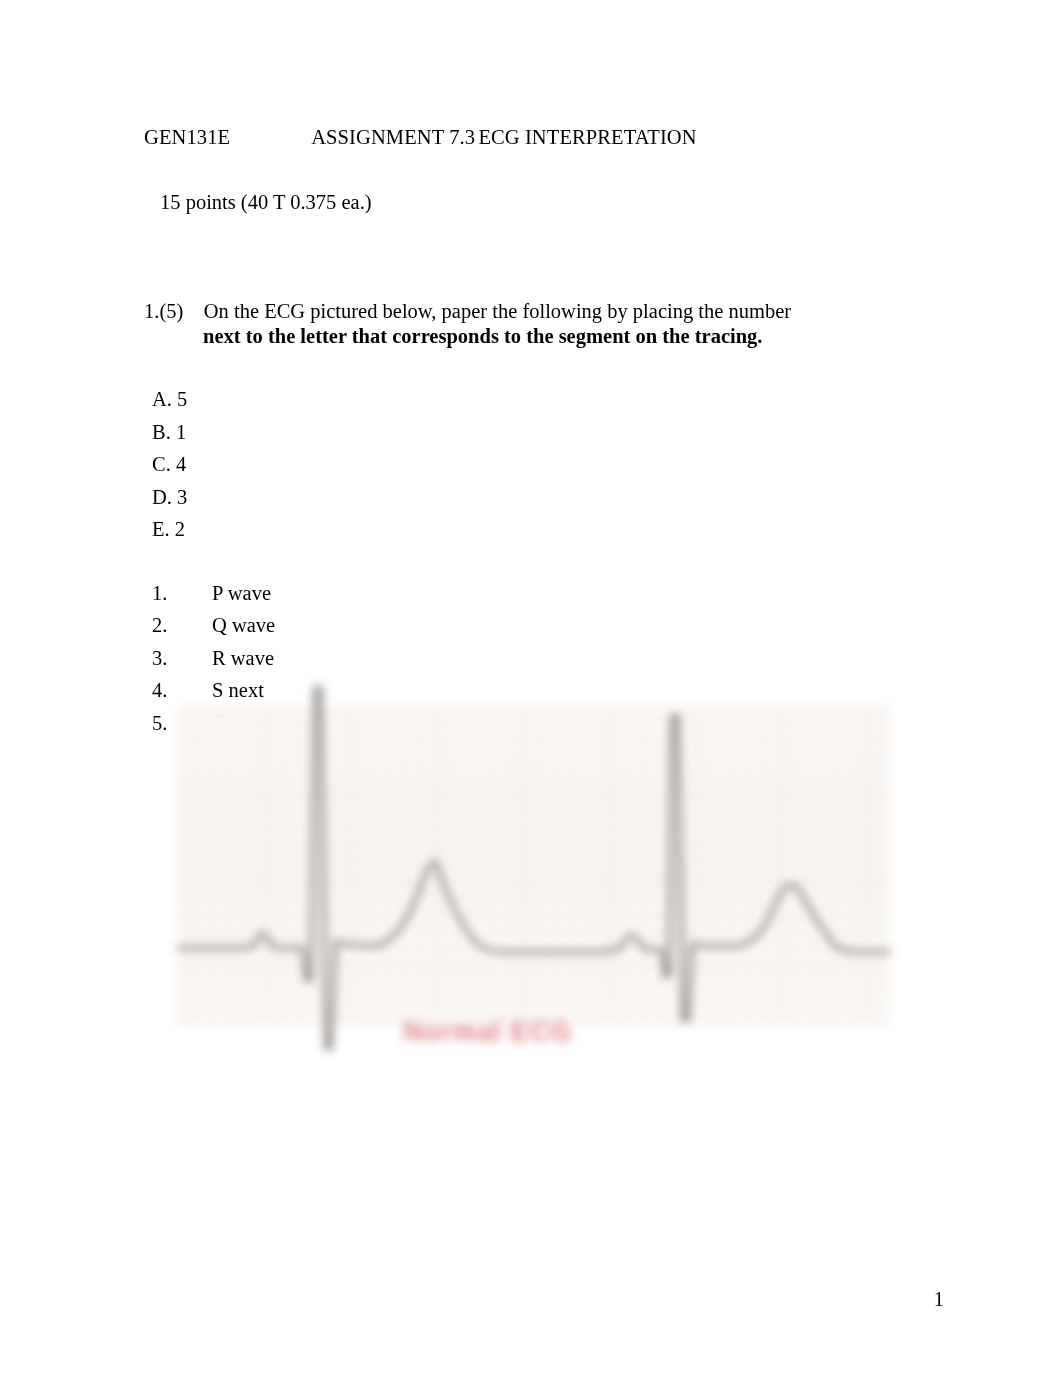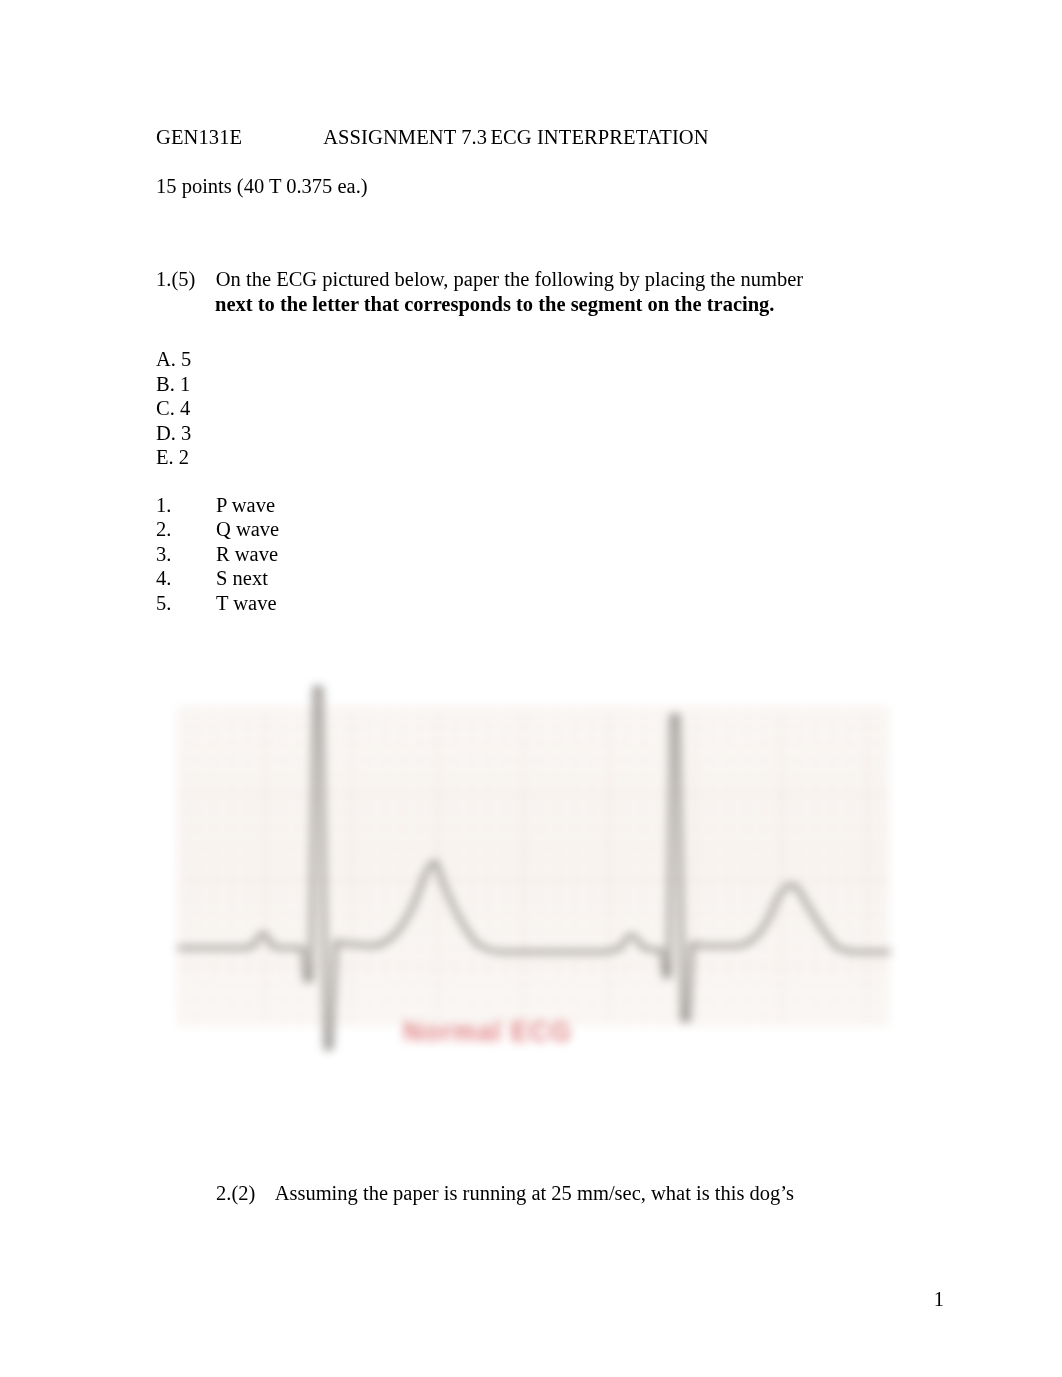--- a/index.html
+++ b/index.html
@@ -14,37 +14,37 @@
   }
   .page {
     position: relative;
     width: 1062px;
     height: 1377px;
     background: #ffffff;
     overflow: hidden;
   }
   .doc-body {
     position: absolute;
-    left: 156px;
+    left: 144px;
     top: 124px;
     width: 770px;
   }
 
   
   .heading-line {
     font-size: 20.5px;
     line-height: 26px;
     letter-spacing: 0.1px;
     white-space: pre;
     margin: 0;
   }
   .para {
     font-size: 20.5px;
     line-height: 26px;
-    margin: 0;
+    margin: 16px;
     white-space: pre-wrap;
   }
   .gap-18 { height: 22px; }
   .gap-23 { height: 23px; }
   .gap-31 { height: 31px; }
   .gap-46 { height: 46px; }
 
   .q1-block {
     font-size: 20.5px;
     line-height: 24.5px;
@@ -58,21 +58,21 @@
 
   .letter-list, .number-list {
     margin: 0;
     padding: 0;
     list-style: none;
     font-size: 20.5px;
     line-height: 24.5px;
   }
   .letter-list li, .number-list li {
     white-space: pre;
-    margin: 0;
+    margin: 8px;
   }
   .number-list li .num {
     display: inline-block;
     width: 60px;
   }
 
   
   .ecg-figure {
     position: absolute;
     left: 175px;
@@ -226,18 +226,17 @@
                  Q 612 196 624 210
                  Q 640 240 660 266
                  Q 670 272 684 272
                  L 714 272" fill="none" stroke="#8e8a86" stroke-width="4.2" stroke-linecap="round" stroke-linejoin="round"></path>
       </svg>
       <div class="ecg-caption">Normal ECG</div>
     </div>
   </div>
 
   <div class="doc-body" style="top: 1180px; width: 790px;">
-    <p class="para"><span style="display:inline-block; width:60px;"></span><span>2.(2)</span><span>    </span><span>Assuming the paper is running at 25 mm/sec, what is this dog’s</span></p>
   </div>
 
   <div class="page-number">1</div>
 
 </div>
 
 </body></html>

